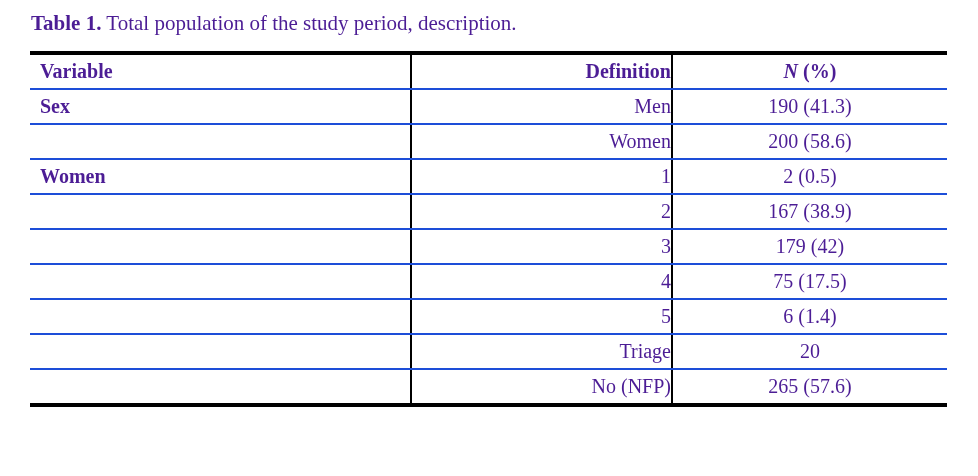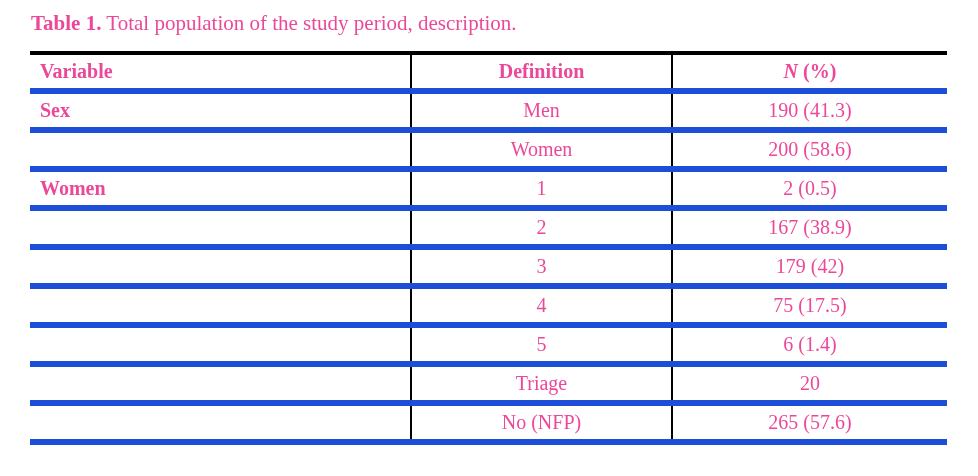--- a/index.html
+++ b/index.html
@@ -9,21 +9,21 @@
     width: 978px;
     height: 476px;
     overflow: hidden;
   }
   .page {
     position: relative;
     width: 978px;
     height: 476px;
     background: #ffffff;
     font-family: "Liberation Serif", serif;
-    color: #ec4899;
+    color: #4c1d95;
   }
   .caption {
     position: absolute;
     left: 31px;
     top: 10px;
     margin: 0;
     font-size: 21px;
     line-height: 26px;
     white-space: nowrap;
   }
@@ -36,37 +36,37 @@
     border-collapse: collapse;
     table-layout: fixed;
     border-top: 4px solid #000000;
     border-bottom: 4px solid #000000;
     font-size: 20px;
   }
   col.c-var { width: 381px; }
   col.c-def { width: 261px; }
   col.c-n   { width: 275px; }
   th, td {
-    border-bottom: 6px solid #1d4ed8;
+    border-bottom: 2px solid #1d4ed8;
     height: 33px;
     padding: 0;
     vertical-align: middle;
     font-weight: normal;
     overflow: hidden;
     white-space: nowrap;
   }
   th.cell-var, td.cell-var {
     border-right: 2px solid #000000;
     text-align: left;
     padding-left: 10px;
     font-weight: bold;
   }
   th.cell-def, td.cell-def {
     border-right: 2px solid #000000;
-    text-align: center;
+    text-align: right;
   }
   th.cell-n, td.cell-n { text-align: center; }
   th.cell-def, th.cell-n { font-weight: bold; }
   .n-symbol { font-style: italic; font-weight: bold; }
   .n-pct { font-weight: bold; margin-left: 5px; }
 </style>
 </head>
 <body>
 
 <div class="page">

